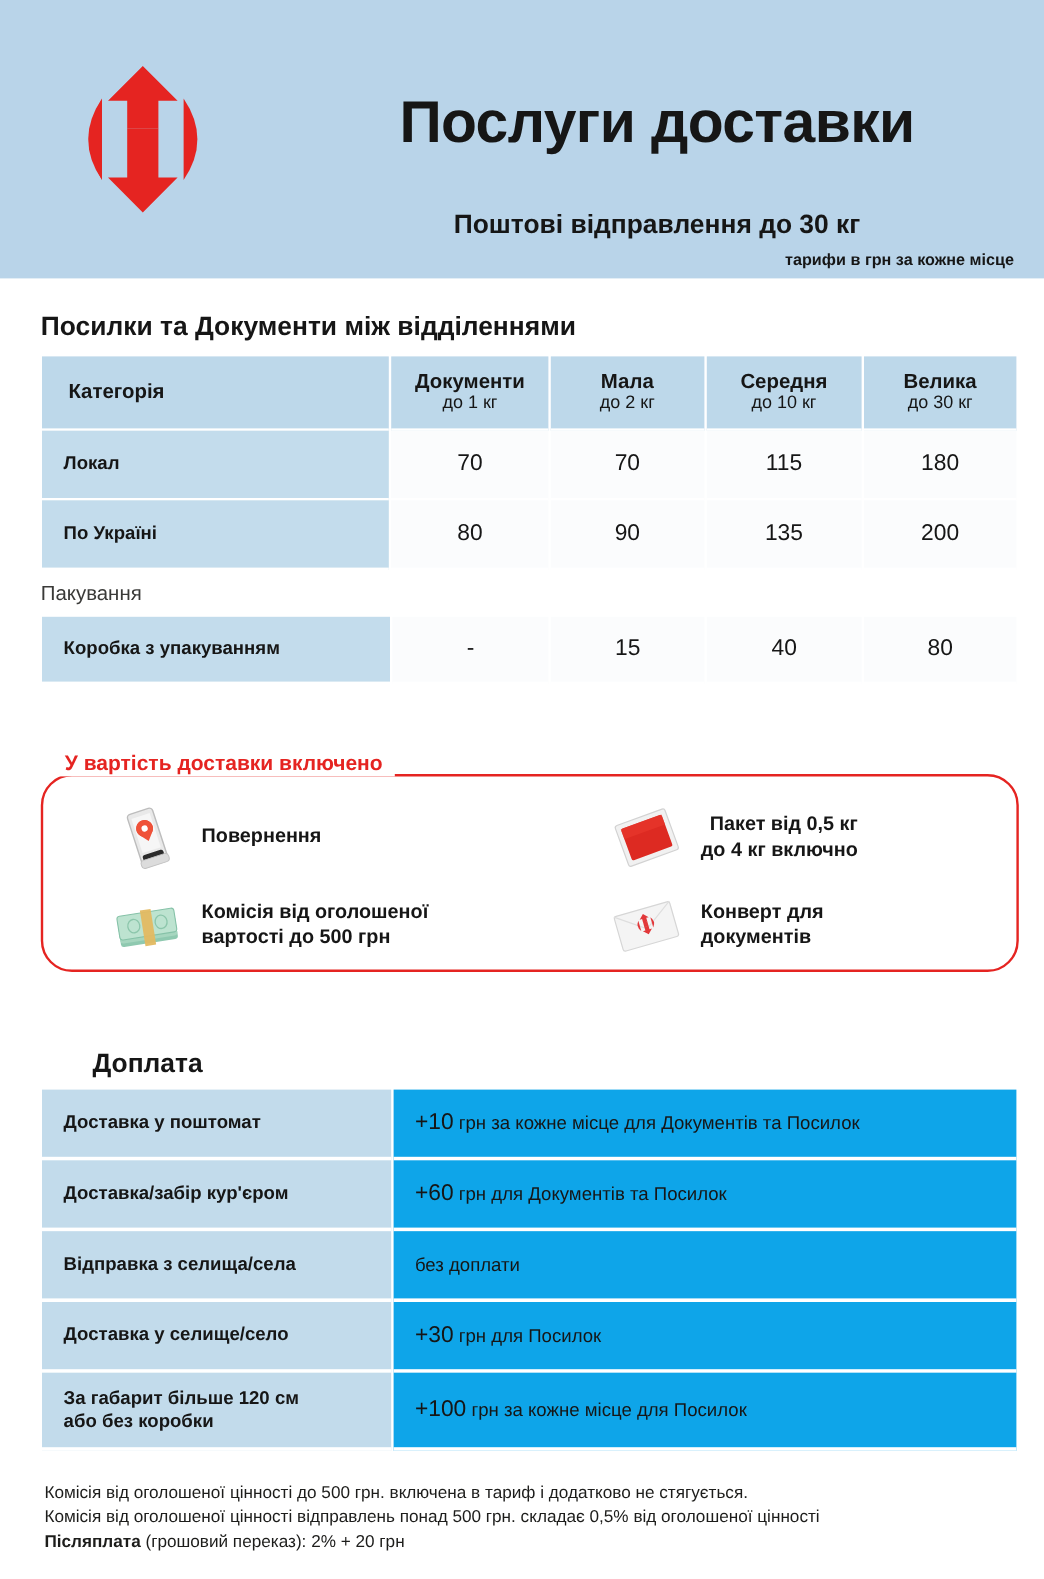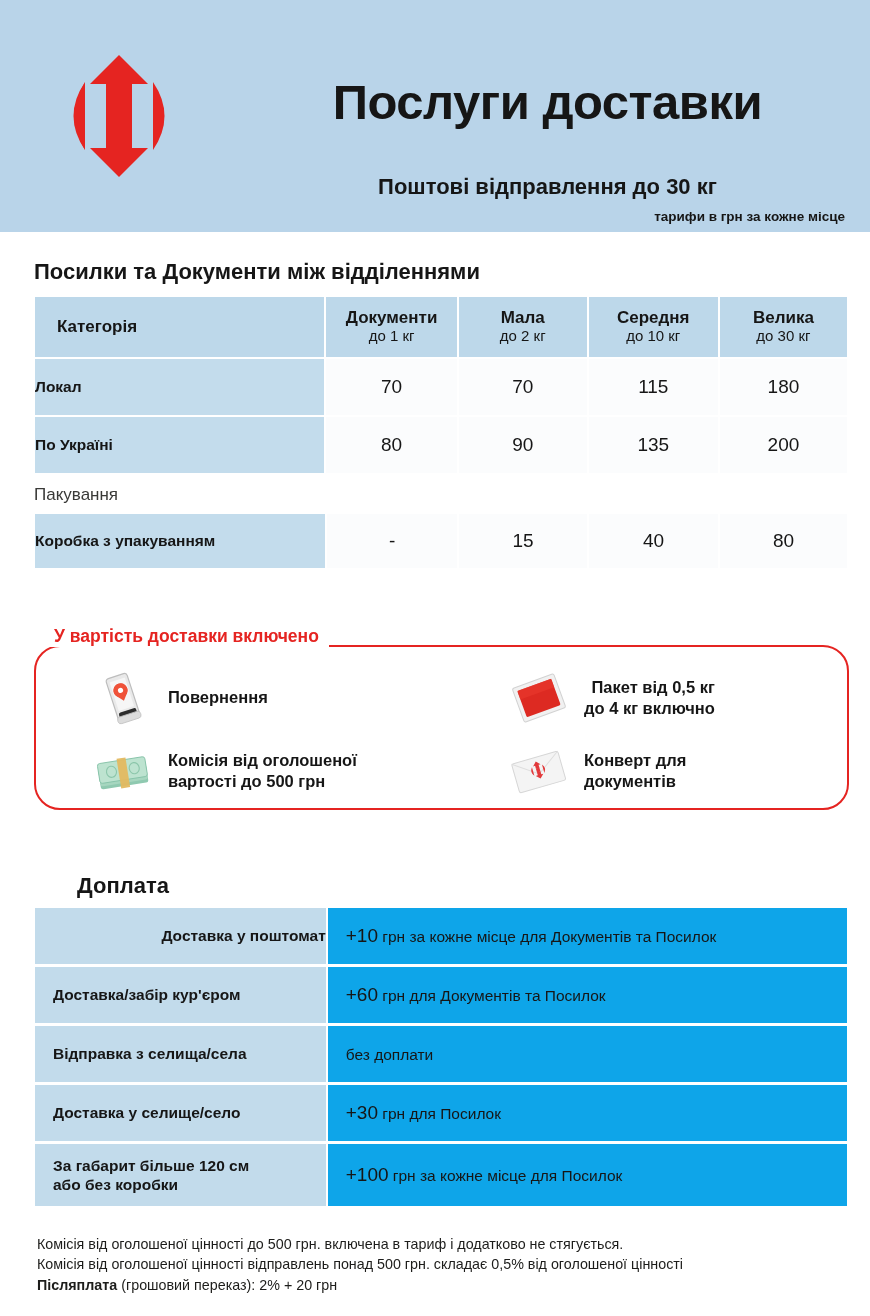--- a/index.html
+++ b/index.html
@@ -84,20 +84,21 @@
     padding:0;
     vertical-align:middle;
     text-align:center;
     font-size:19px;
     color:#161616;
     background:#fbfcfd;
     border-bottom:2px solid #ffffff;
   }
   .tbl td.lbl{
     text-align:left;
+    padding-left:18px;
     font-weight:bold;
     font-size:15.5px;
     background:#c3dcec;
   }
   .tbl th{
     padding:0;
     vertical-align:middle;
     text-align:center;
     background:#bdd8ea;
     font-weight:bold;
@@ -364,21 +365,21 @@
 
   <div class="sec-title" style="left:34px;top:873px;margin-left:43px;">Доплата</div>
 
   <table class="tbl2" style="left:33px;top:908px;width:816px;">
     <colgroup>
       <col style="width:292px">
       <col style="width:522px">
     </colgroup>
     <tbody>
       <tr>
-        <td class="lbl" style="height:56px;text-align:right;">Доставка у поштомат</td>
+        <td class="lbl" style="height:56px;">Доставка у поштомат</td>
         <td class="val" style="height:56px;">
           <span class="amt">+10</span>
           <span>грн за кожне місце для Документів та Посилок</span>
         </td>
       </tr>
       <tr>
         <td class="lbl" style="height:56px;">Доставка/забір кур'єром</td>
         <td class="val" style="height:56px;">
           <span class="amt">+60</span>
           <span>грн для Документів та Посилок</span>

